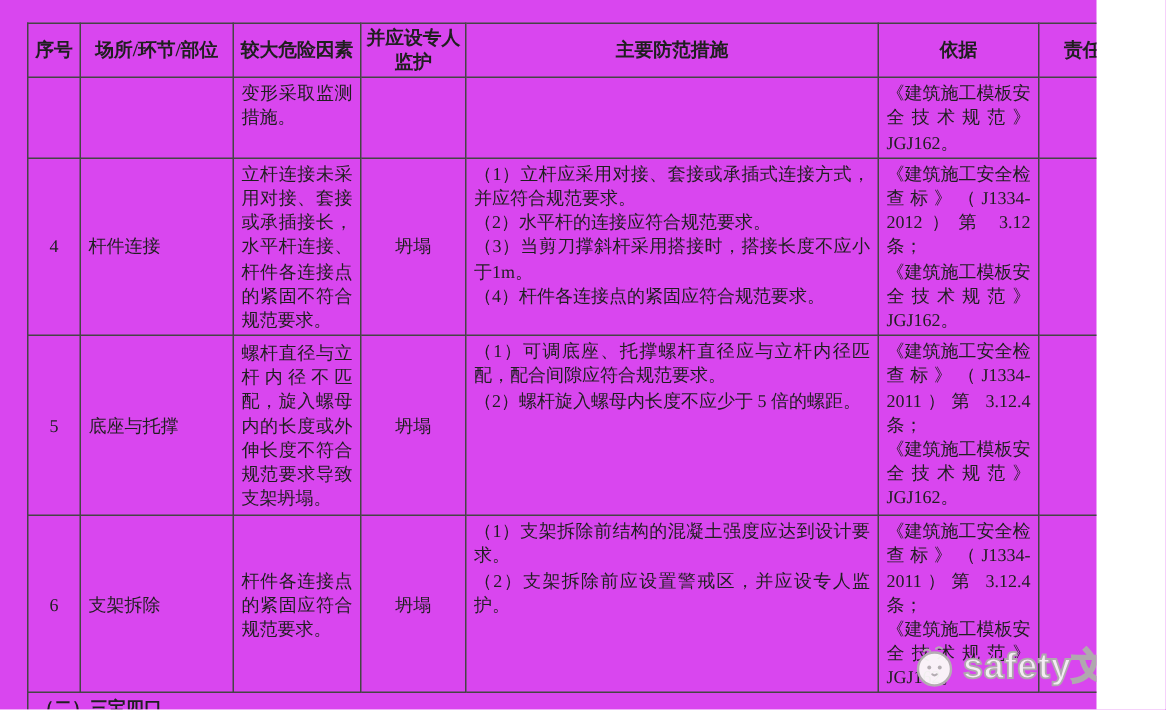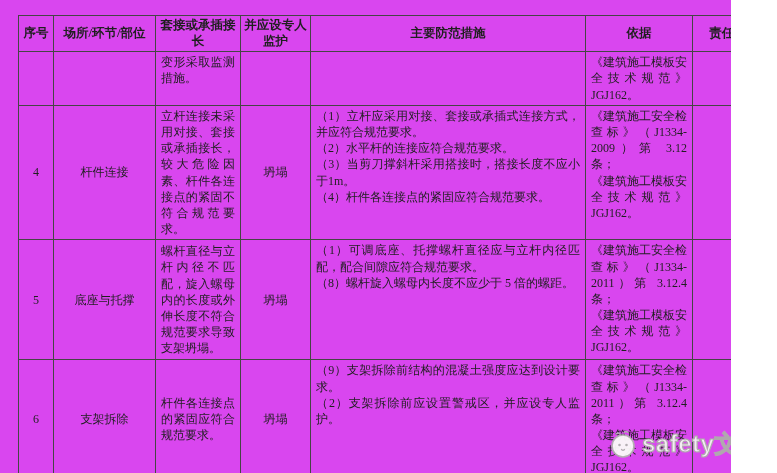--- a/index.html
+++ b/index.html
@@ -39,21 +39,20 @@
   .r-cont   { height: 53px; }
   .r-item4  { height: 117px; }
   .r-item5  { height: 120px; }
   .r-item6  { height: 100px; }
   .r-foot   { height: 18px; }
   .c-no, .c-accident {
     text-align: center;
     vertical-align: middle;
   }
   .c-place {
-    text-align: center;
     vertical-align: middle;
   }
   .c-risk {
     text-align: justify;
     vertical-align: middle;
     line-height: 1.33;
     padding: 3px 6px;
   }
   .v-top { vertical-align: top; }
   .c-measures {
@@ -112,69 +111,69 @@
       <col style="width:70px">
       <col style="width:275px">
       <col style="width:107px">
       <col style="width:71px">
     </colgroup>
 
     <tbody>
         <tr class="r-head">
       <th>序号</th>
       <th>场所/环节/部位</th>
-      <th>套接或承插接长</th>
+      <th>较大危险因素</th>
       <th>并应设专人监护</th>
       <th>主要防范措施</th>
       <th>依据</th>
       <th>责任人</th>
     </tr>
 
     <tr class="r-cont">
       <td class="c-no"></td>
       <td class="c-place"></td>
       <td class="c-risk v-top">变形采取监测措施。</td>
       <td class="c-accident"></td>
       <td class="c-measures"></td>
       <td class="c-basis">《建筑施工模板安全技术规范》JGJ162。</td>
       <td class="c-resp"></td>
     </tr>
 
     <tr class="r-item4">
       <td class="c-no">4</td>
       <td class="c-place">杆件连接</td>
-      <td class="c-risk">立杆连接未采用对接、套接或承插接长，较大危险因素、杆件各连接点的紧固不符合规范要求。</td>
+      <td class="c-risk">立杆连接未采用对接、套接或承插接长，水平杆连接、杆件各连接点的紧固不符合规范要求。</td>
       <td class="c-accident">坍塌</td>
       <td class="c-measures">（1）立杆应采用对接、套接或承插式连接方式，并应符合规范要求。
 （2）水平杆的连接应符合规范要求。
 （3）当剪刀撑斜杆采用搭接时，搭接长度不应小于1m。
 （4）杆件各连接点的紧固应符合规范要求。</td>
-      <td class="c-basis">《建筑施工安全检查标》（J1334-2009）第 3.12 条；
+      <td class="c-basis">《建筑施工安全检查标》（J1334-2012）第 3.12 条；
 《建筑施工模板安全技术规范》JGJ162。</td>
       <td class="c-resp"></td>
     </tr>
 
     <tr class="r-item5">
       <td class="c-no">5</td>
       <td class="c-place">底座与托撑</td>
       <td class="c-risk">螺杆直径与立杆内径不匹配，旋入螺母内的长度或外伸长度不符合规范要求导致支架坍塌。</td>
       <td class="c-accident">坍塌</td>
       <td class="c-measures">（1）可调底座、托撑螺杆直径应与立杆内径匹配，配合间隙应符合规范要求。
-（8）螺杆旋入螺母内长度不应少于 5 倍的螺距。</td>
+（2）螺杆旋入螺母内长度不应少于 5 倍的螺距。</td>
       <td class="c-basis">《建筑施工安全检查标》（J1334-2011）第 3.12.4 条；
 《建筑施工模板安全技术规范》JGJ162。</td>
       <td class="c-resp"></td>
     </tr>
 
     <tr class="r-item6">
       <td class="c-no">6</td>
       <td class="c-place">支架拆除</td>
       <td class="c-risk">杆件各连接点的紧固应符合规范要求。</td>
       <td class="c-accident">坍塌</td>
-      <td class="c-measures">（9）支架拆除前结构的混凝土强度应达到设计要求。
+      <td class="c-measures">（1）支架拆除前结构的混凝土强度应达到设计要求。
 （2）支架拆除前应设置警戒区，并应设专人监护。</td>
       <td class="c-basis">《建筑施工安全检查标》（J1334-2011）第 3.12.4 条；
 《建筑施工模板安全技术规范》JGJ162。</td>
       <td class="c-resp"></td>
     </tr>
 
     <tr class="r-foot">
       <td class="footer-cell" colspan="7">（二）三宝四口</td>
     </tr>
   </tbody>

